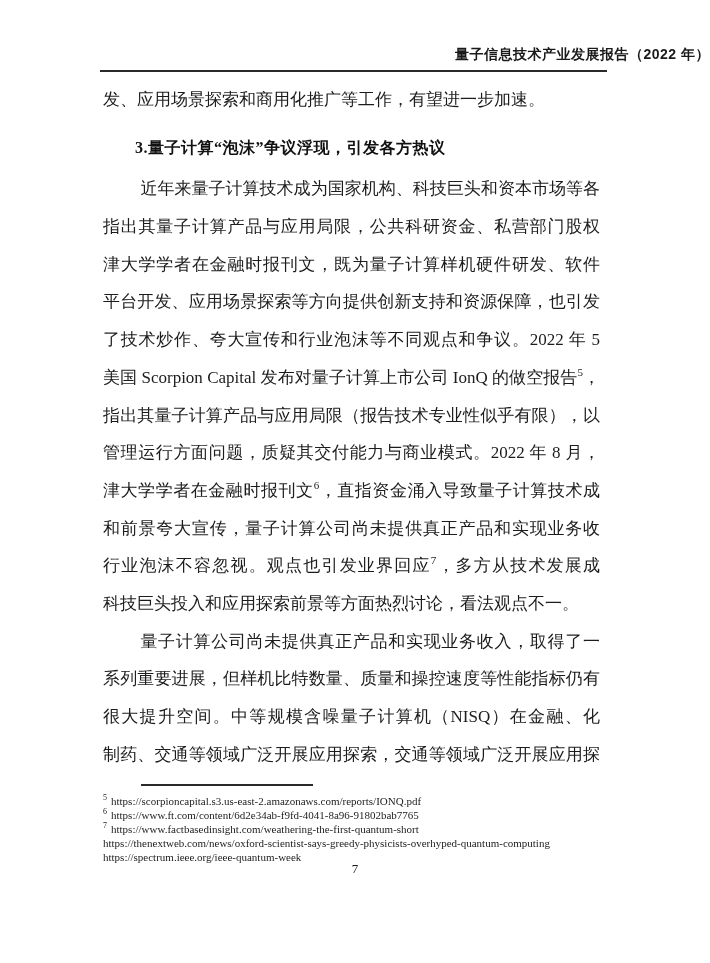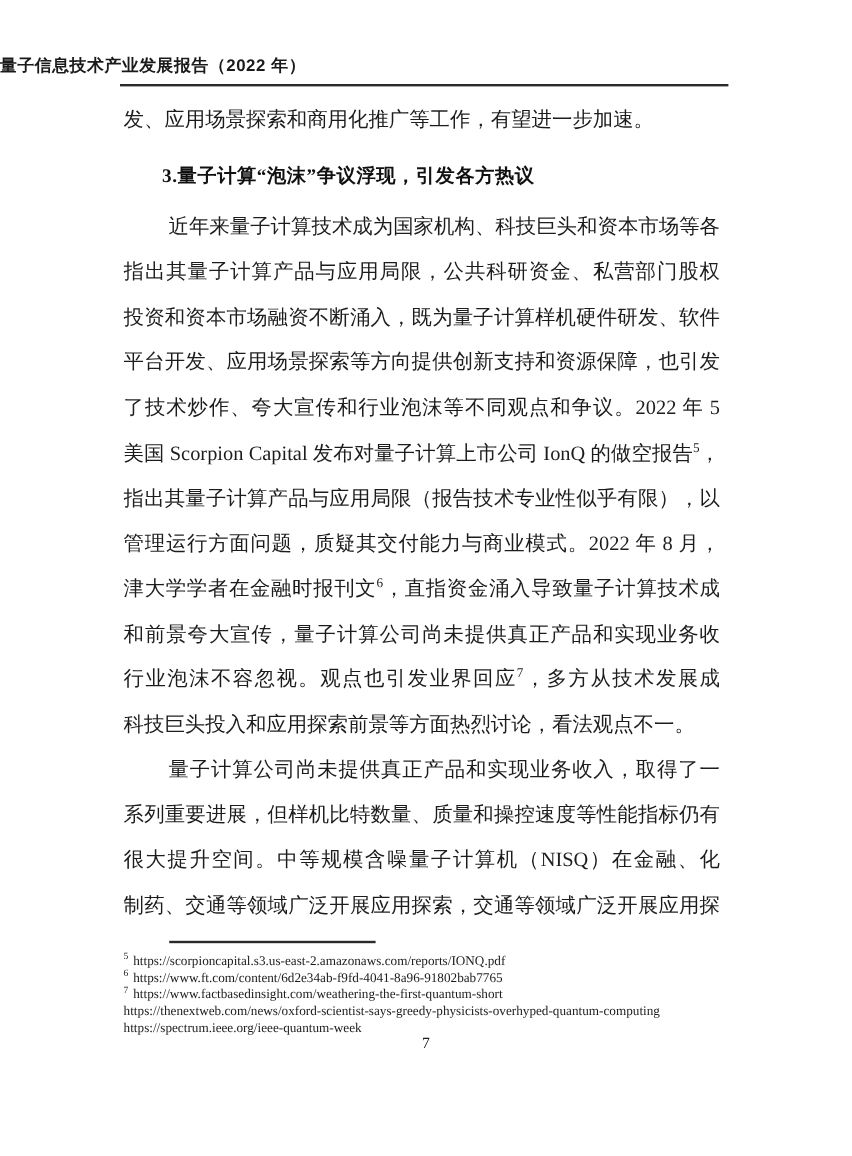--- a/index.html
+++ b/index.html
@@ -9,21 +9,21 @@
     width: 710px;
     height: 963px;
     background: #ffffff;
     overflow: hidden;
     font-family: "Liberation Serif", "DejaVu Serif", serif;
     color: #1a1a1a;
   }
   .header-title {
     position: absolute;
     top: 46px; left: 0; right: 0;
-    text-align: left;
+    text-align: right;
     font-family: "Liberation Sans", "DejaVu Sans", sans-serif;
     font-weight: bold;
     font-size: 14px;
     letter-spacing: 0.5px;
     color: #1a1a1a;
   }
   .header-rule {
     position: absolute;
     top: 70px; left: 100px; width: 507px;
     border-top: 2px solid #2a2a2a;
@@ -94,21 +94,21 @@
   <div class="header-title">量子信息技术产业发展报告（2022 年）</div>
   <div class="header-rule"></div>
 
   <main class="body-text">
     <div class="line end">发、应用场景探索和商用化推广等工作，有望进一步加速。</div>
 
     <h2 class="heading">3.量子计算“泡沫”争议浮现，引发各方热议</h2>
 
     <div class="line ind">近年来量子计算技术成为国家机构、科技巨头和资本市场等各</div>
     <div class="line">指出其量子计算产品与应用局限，公共科研资金、私营部门股权</div>
-    <div class="line">投资和资本市场融资不断涌入，既为量子计算样机硬件研发、软件</div>
+    <div class="line">津大学学者在金融时报刊文，既为量子计算样机硬件研发、软件</div>
     <div class="line">平台开发、应用场景探索等方向提供创新支持和资源保障，也引发</div>
     <div class="line">了技术炒作、夸大宣传和行业泡沫等不同观点和争议。2022 年 5 月，</div>
     <div class="line"><span>美国 Scorpion Capital 发布对量子计算上市公司 IonQ 的做空报告</span><sup>5</sup><span>，</span></div>
     <div class="line">指出其量子计算产品与应用局限（报告技术专业性似乎有限），以及</div>
     <div class="line">管理运行方面问题，质疑其交付能力与商业模式。2022 年 8 月，牛</div>
     <div class="line"><span>津大学学者在金融时报刊文</span><sup>6</sup><span>，直指资金涌入导致量子计算技术成就</span></div>
     <div class="line">和前景夸大宣传，量子计算公司尚未提供真正产品和实现业务收入，</div>
     <div class="line"><span>行业泡沫不容忽视。观点也引发业界回应</span><sup>7</sup><span>，多方从技术发展成就、</span></div>
     <div class="line end">科技巨头投入和应用探索前景等方面热烈讨论，看法观点不一。</div>
 

